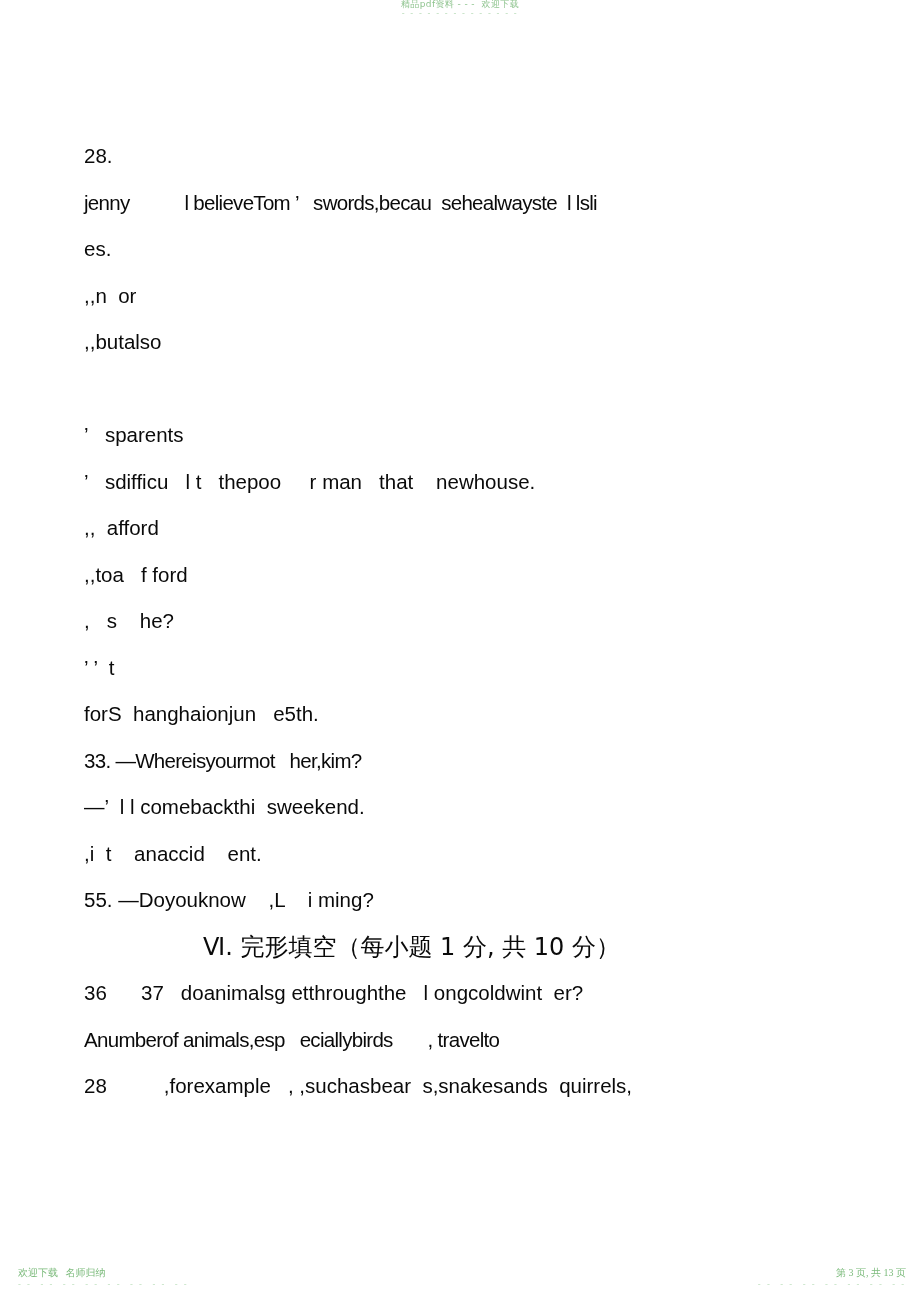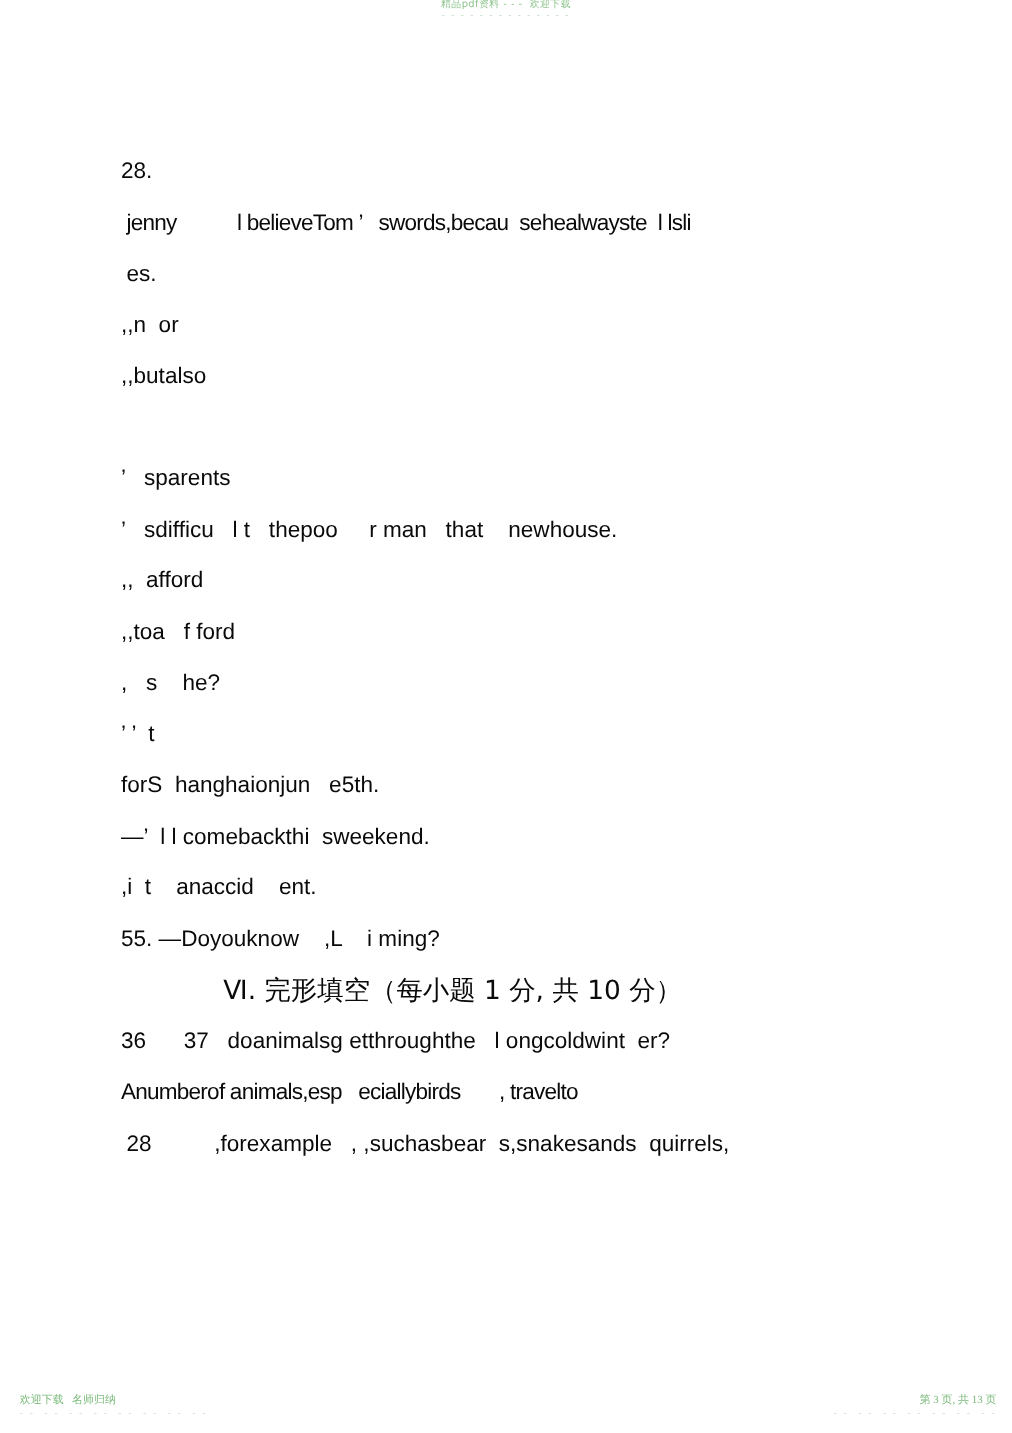--- a/index.html
+++ b/index.html
@@ -83,24 +83,24 @@
     width: 920px;
   }
   .line {
     font-size: 20.5px;
     line-height: 46.5px;
     white-space: pre;
     color: #0a0a0a;
     font-family: "Liberation Sans", sans-serif;
   }
   .line.indent {
-    padding-left: 110px;
+    padding-left: 84px;
   }
   .line.flush {
-    padding-left: 115px;
+    padding-left: 84px;
   }
   .line.cn {
     font-family: "DejaVu Sans", sans-serif;
     font-size: 24px;
     padding-left: 203px;
   }
   .line.blank {
     height: 46.5px;
   }
   .tight {
@@ -124,20 +124,21 @@
     <div class="line indent">,,n  or</div>
     <div class="line indent">,,butalso</div>
     <div class="line blank"></div>
     <div class="line indent">’   sparents</div>
     <div class="line indent">’   sdifficu   l t   thepoo     r man   that    newhouse.</div>
     <div class="line indent">,,  afford</div>
     <div class="line indent">,,toa   f ford</div>
     <div class="line indent">,   s    he?</div>
     <div class="line indent">’ ’  t</div>
     <div class="line indent">forS  hanghaionjun   e5th.</div>
+    <div class="line indent tight">33. —Whereisyourmot   her,kim?</div>
     <div class="line indent">—’  l l comebackthi  sweekend.</div>
     <div class="line indent">,i  t    anaccid    ent.</div>
     <div class="line indent">55. —Doyouknow    ,L    i ming?</div>
     <div class="line cn">Ⅵ. 完形填空（每小题 1 分, 共 10 分）</div>
     <div class="line indent">36      37   doanimalsg etthroughthe   l ongcoldwint  er?</div>
     <div class="line indent tight">Anumberof animals,esp   eciallybirds       , travelto</div>
     <div class="line flush">28          ,forexample   , ,suchasbear  s,snakesands  quirrels,</div>
   </div>
 
   <div class="wm-footer-left">

